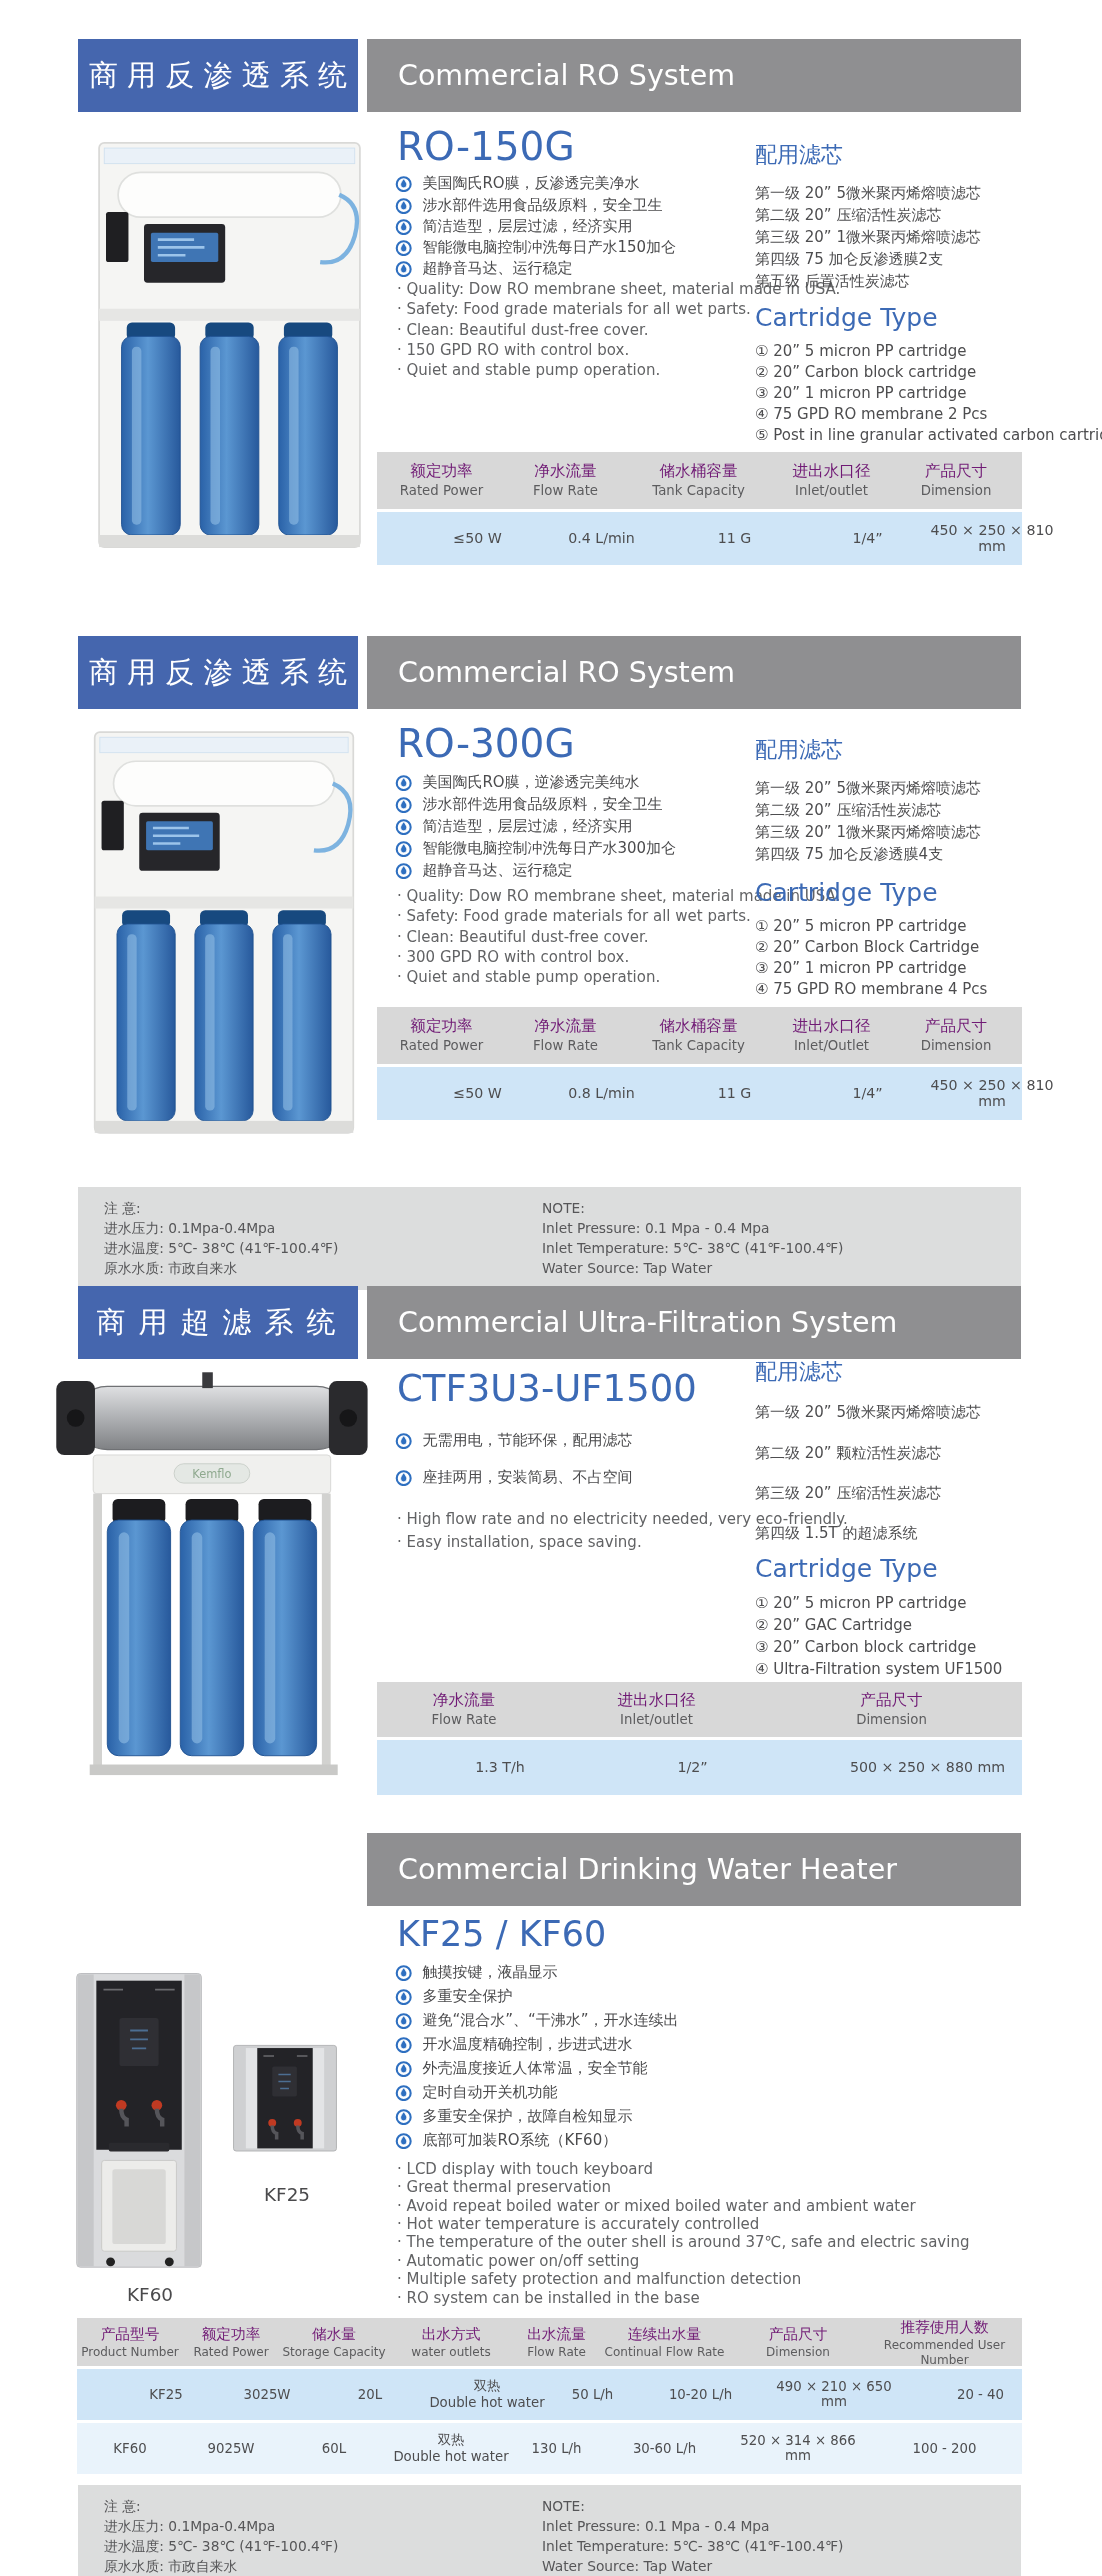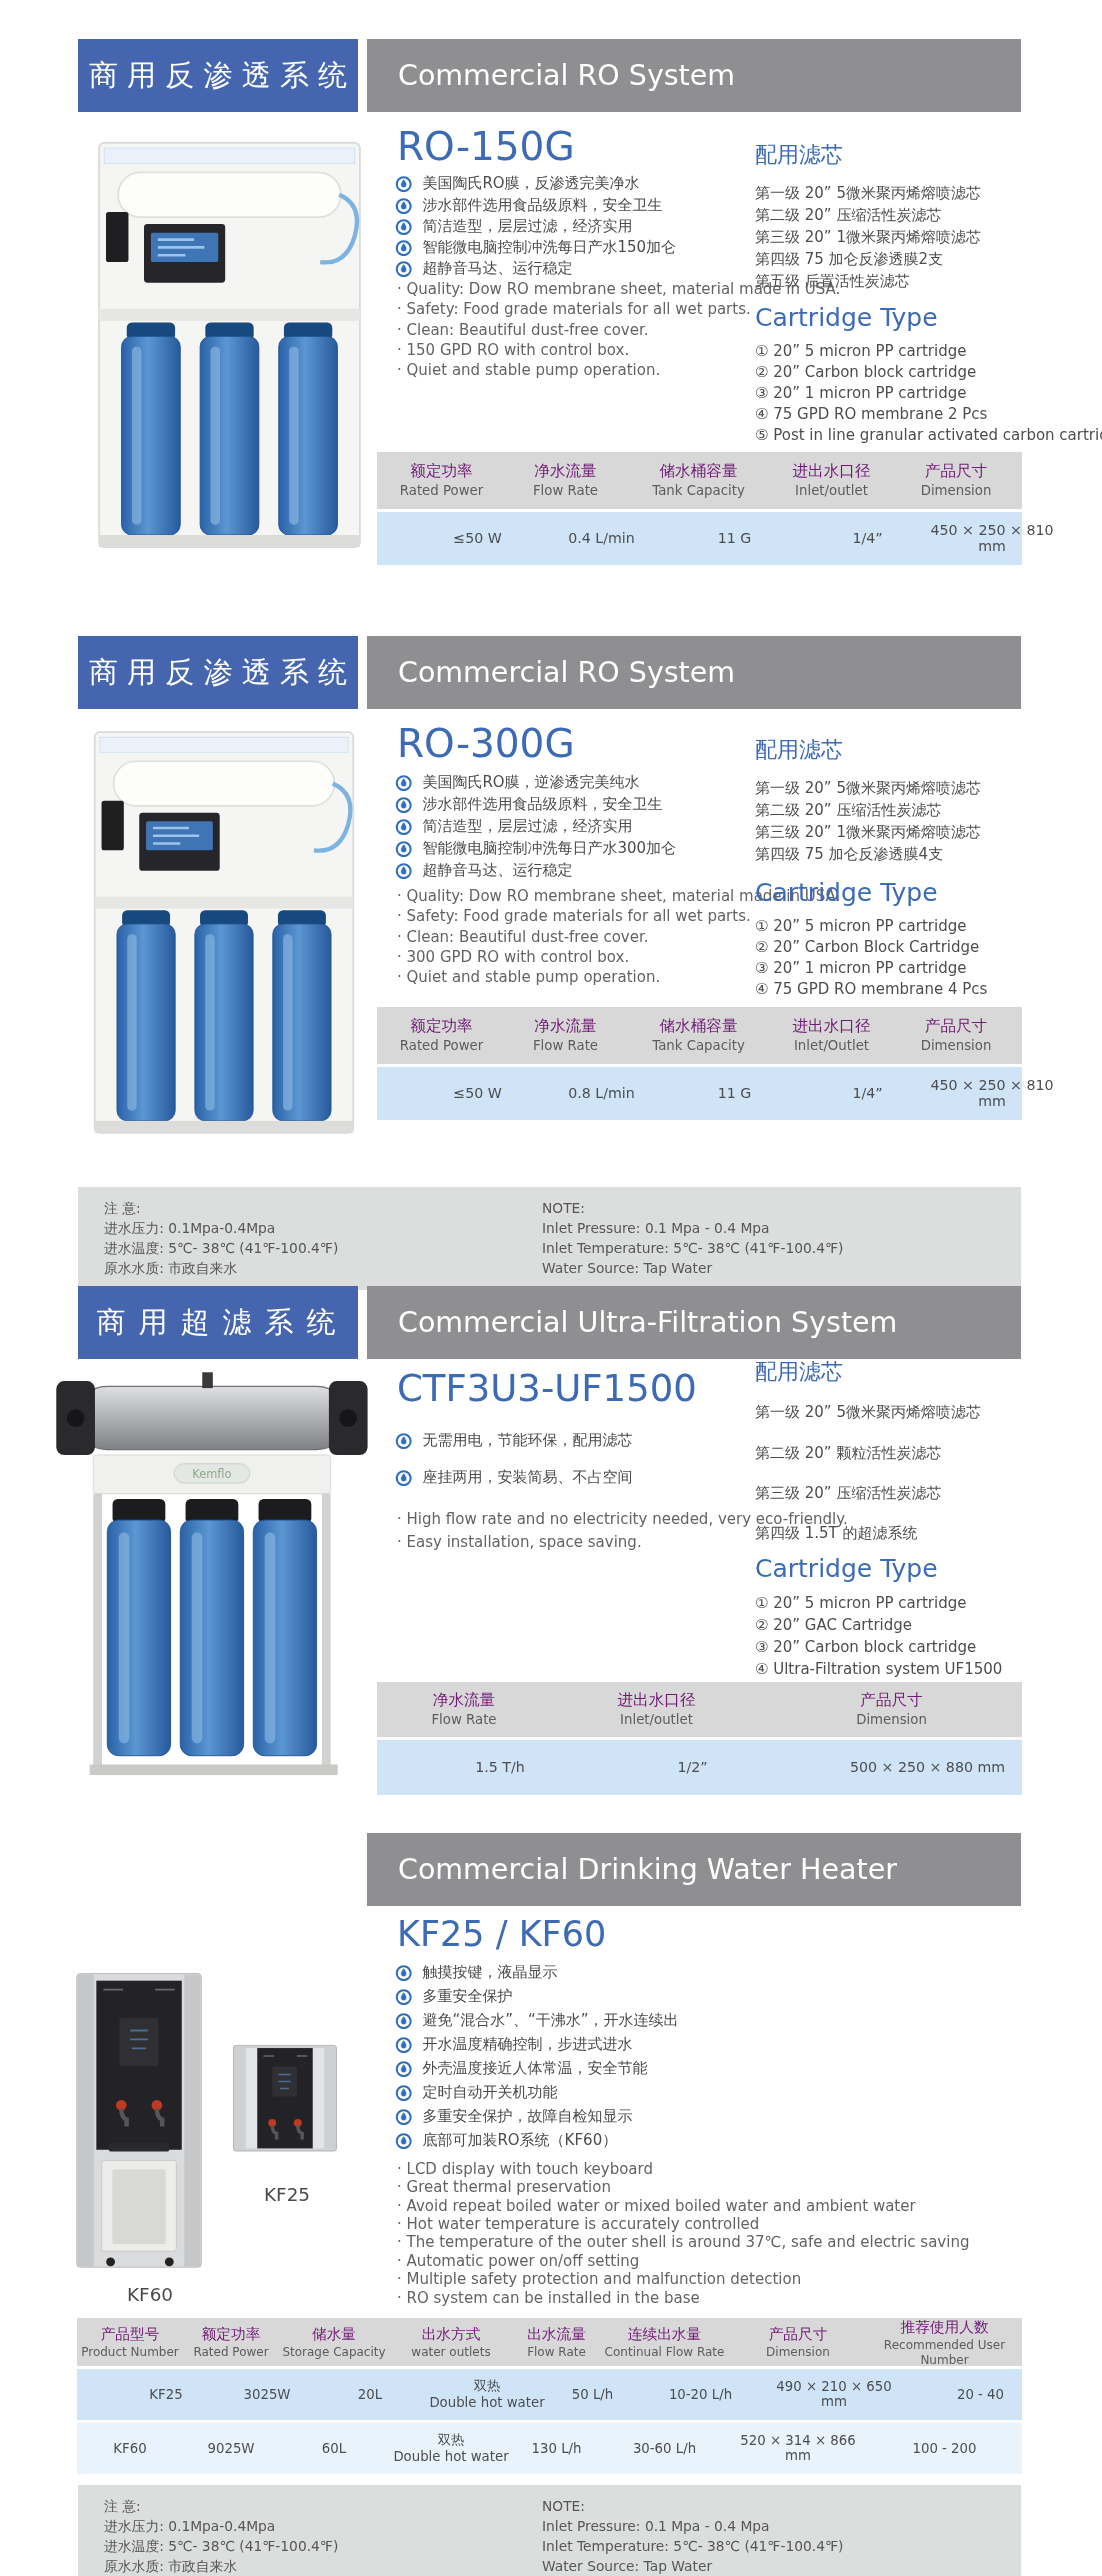--- a/index.html
+++ b/index.html
@@ -377,21 +377,21 @@
       <div class="th">
           <div class="th-cn">进出水口径</div>
           <div class="th-en">Inlet/outlet</div>
         </div>
       <div class="th">
           <div class="th-cn">产品尺寸</div>
           <div class="th-en">Dimension</div>
         </div>
     </div>
     <div class="t-row row-blue" style="grid-template-columns:174px 211px 259px;height:55px">
-      <div class="td">1.5 T/h</div>
+      <div class="td">1.3 T/h</div>
       <div class="td">1/2”</div>
       <div class="td">500 × 250 × 880 mm</div>
     </div>
   </div>
 
   <div class="tag-en" style="top:1833px">Commercial Drinking Water Heater</div>
 
   <div class="product-img" style="left:66px;top:1970px;width:147px;height:307px">
     <svg viewBox="0 0 165 345">
       <rect x="12" y="4" width="140" height="330" rx="4" fill="#dadbdd" stroke="#b5b6b8"></rect>

